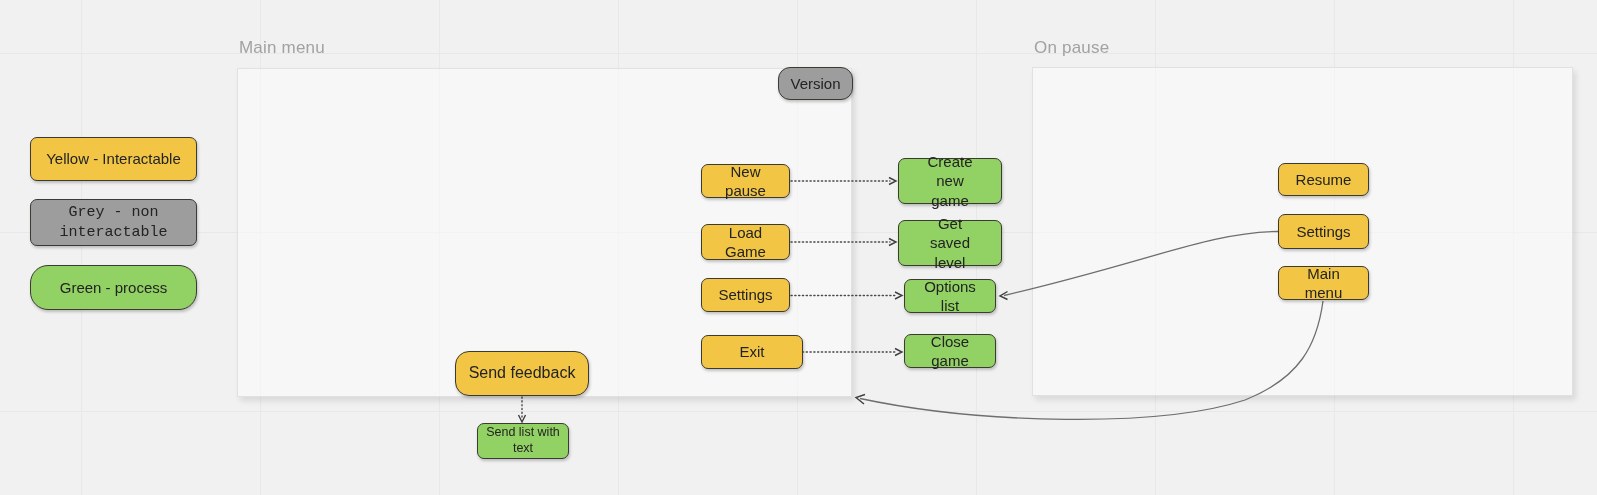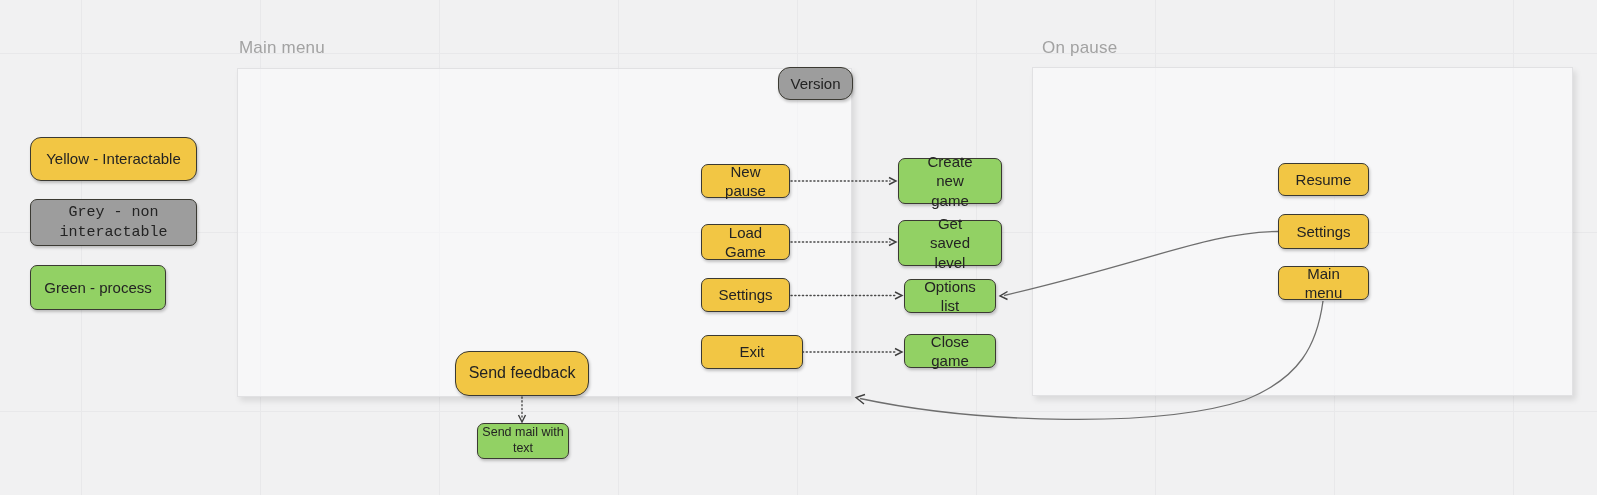--- a/index.html
+++ b/index.html
@@ -40,21 +40,21 @@
   .dotted{fill:none;stroke:#4a4a4a;stroke-width:1.4;stroke-dasharray:1.2 2.6;stroke-linecap:round;}
   .solid{fill:none;stroke:#6e6e6e;stroke-width:1.3;}
   .head{fill:none;stroke:#3f3f3f;stroke-width:1.4;stroke-linejoin:miter;}
 </style>
 </head>
 <body>
 
 <div class="frame-title" style="left:239px;top:38px;">Main menu</div>
 <div class="frame" style="left:237px;top:68px;width:615px;height:329px;"></div>
 
-<div class="frame-title" style="left:1034px;top:38px;margin-left:8px;">On pause</div>
+<div class="frame-title" style="left:1034px;top:38px;">On pause</div>
 <div class="frame" style="left:1032px;top:67px;width:541px;height:329px;"></div>
 
 <svg class="wires" width="1597" height="495" viewBox="0 0 1597 495">
 
   <g>
     <path class="dotted" d="M791 181 H890"></path>
     <path class="head" d="M889 177.5 L896 181 L889 184.5"></path>
   </g>
 
   <g>
@@ -81,33 +81,33 @@
     <path class="solid" d="M1278 231.5 C 1210 232, 1148 262, 1004 295.5"></path>
     <path class="head" d="M1007.5 291.5 L1000 296 L1007.5 299.5"></path>
   </g>
 
   <g>
     <path class="solid" d="M1323 301 C 1317 345, 1300 378, 1245 400 C 1160 428, 980 424, 860 398.5"></path>
     <path class="head" d="M864 404 L856 397.5 L865 394.5"></path>
   </g>
 </svg>
 
-<div class="node" style="left: 30px; top: 137px; width: 167px; height: 44px; background: rgb(242, 198, 68); border-radius: 11px;">Yellow - Interactable</div>
+<div class="node" style="left: 30px; top: 137px; width: 167px; height: 44px; background: rgb(242, 198, 68);">Yellow - Interactable</div>
 <div class="node" style="left: 30px; top: 199px; width: 167px; height: 47px; background: rgb(157, 157, 157); font-family: Liberation Mono, monospace;">Grey - non interactable</div>
-<div class="node" style="left: 30px; top: 265px; width: 136px; height: 45px; background: rgb(146, 209, 100);">Green - process</div>
+<div class="node" style="left: 30px; top: 265px; width: 167px; height: 45px; background: rgb(146, 209, 100); border-radius: 18px;">Green - process</div>
 
 <div class="node" style="left: 778px; top: 67px; width: 75px; height: 33px; border-radius: 12px; background: rgb(157, 157, 157);">Version</div>
 
 <div class="node" style="left: 701px; top: 164px; width: 89px; height: 34px; background: rgb(242, 198, 68);">New pause</div>
 <div class="node" style="left: 701px; top: 224px; width: 89px; height: 36px; background: rgb(242, 198, 68);">Load Game</div>
 <div class="node" style="left: 701px; top: 278px; width: 89px; height: 34px; background: rgb(242, 198, 68);">Settings</div>
 <div class="node" style="left: 701px; top: 335px; width: 102px; height: 34px; background: rgb(242, 198, 68);">Exit</div>
 <div class="node big" style="left: 455px; top: 351px; width: 134px; height: 45px; background: rgb(242, 198, 68);">Send feedback</div>
 
 <div class="node tight" style="left: 898px; top: 158px; width: 104px; height: 46px; background: rgb(146, 209, 100);">Create new game</div>
 <div class="node tight" style="left: 898px; top: 220px; width: 104px; height: 46px; background: rgb(146, 209, 100);">Get saved level</div>
 <div class="node tight" style="left: 904px; top: 279px; width: 92px; height: 34px; background: rgb(146, 209, 100);">Options list</div>
 <div class="node tight" style="left: 904px; top: 334px; width: 92px; height: 34px; background: rgb(146, 209, 100);">Close game</div>
-<div class="node small" style="left: 477px; top: 423px; width: 92px; height: 36px; background: rgb(146, 209, 100);">Send mail with text</div>
+<div class="node small" style="left: 477px; top: 423px; width: 92px; height: 36px; background: rgb(146, 209, 100);">Send list with text</div>
 
 <div class="node" style="left: 1278px; top: 163px; width: 91px; height: 33px; background: rgb(242, 198, 68);">Resume</div>
 <div class="node" style="left: 1278px; top: 214px; width: 91px; height: 35px; background: rgb(242, 198, 68);">Settings</div>
 <div class="node" style="left: 1278px; top: 266px; width: 91px; height: 34px; background: rgb(242, 198, 68);">Main menu</div>
 
 </body></html>

